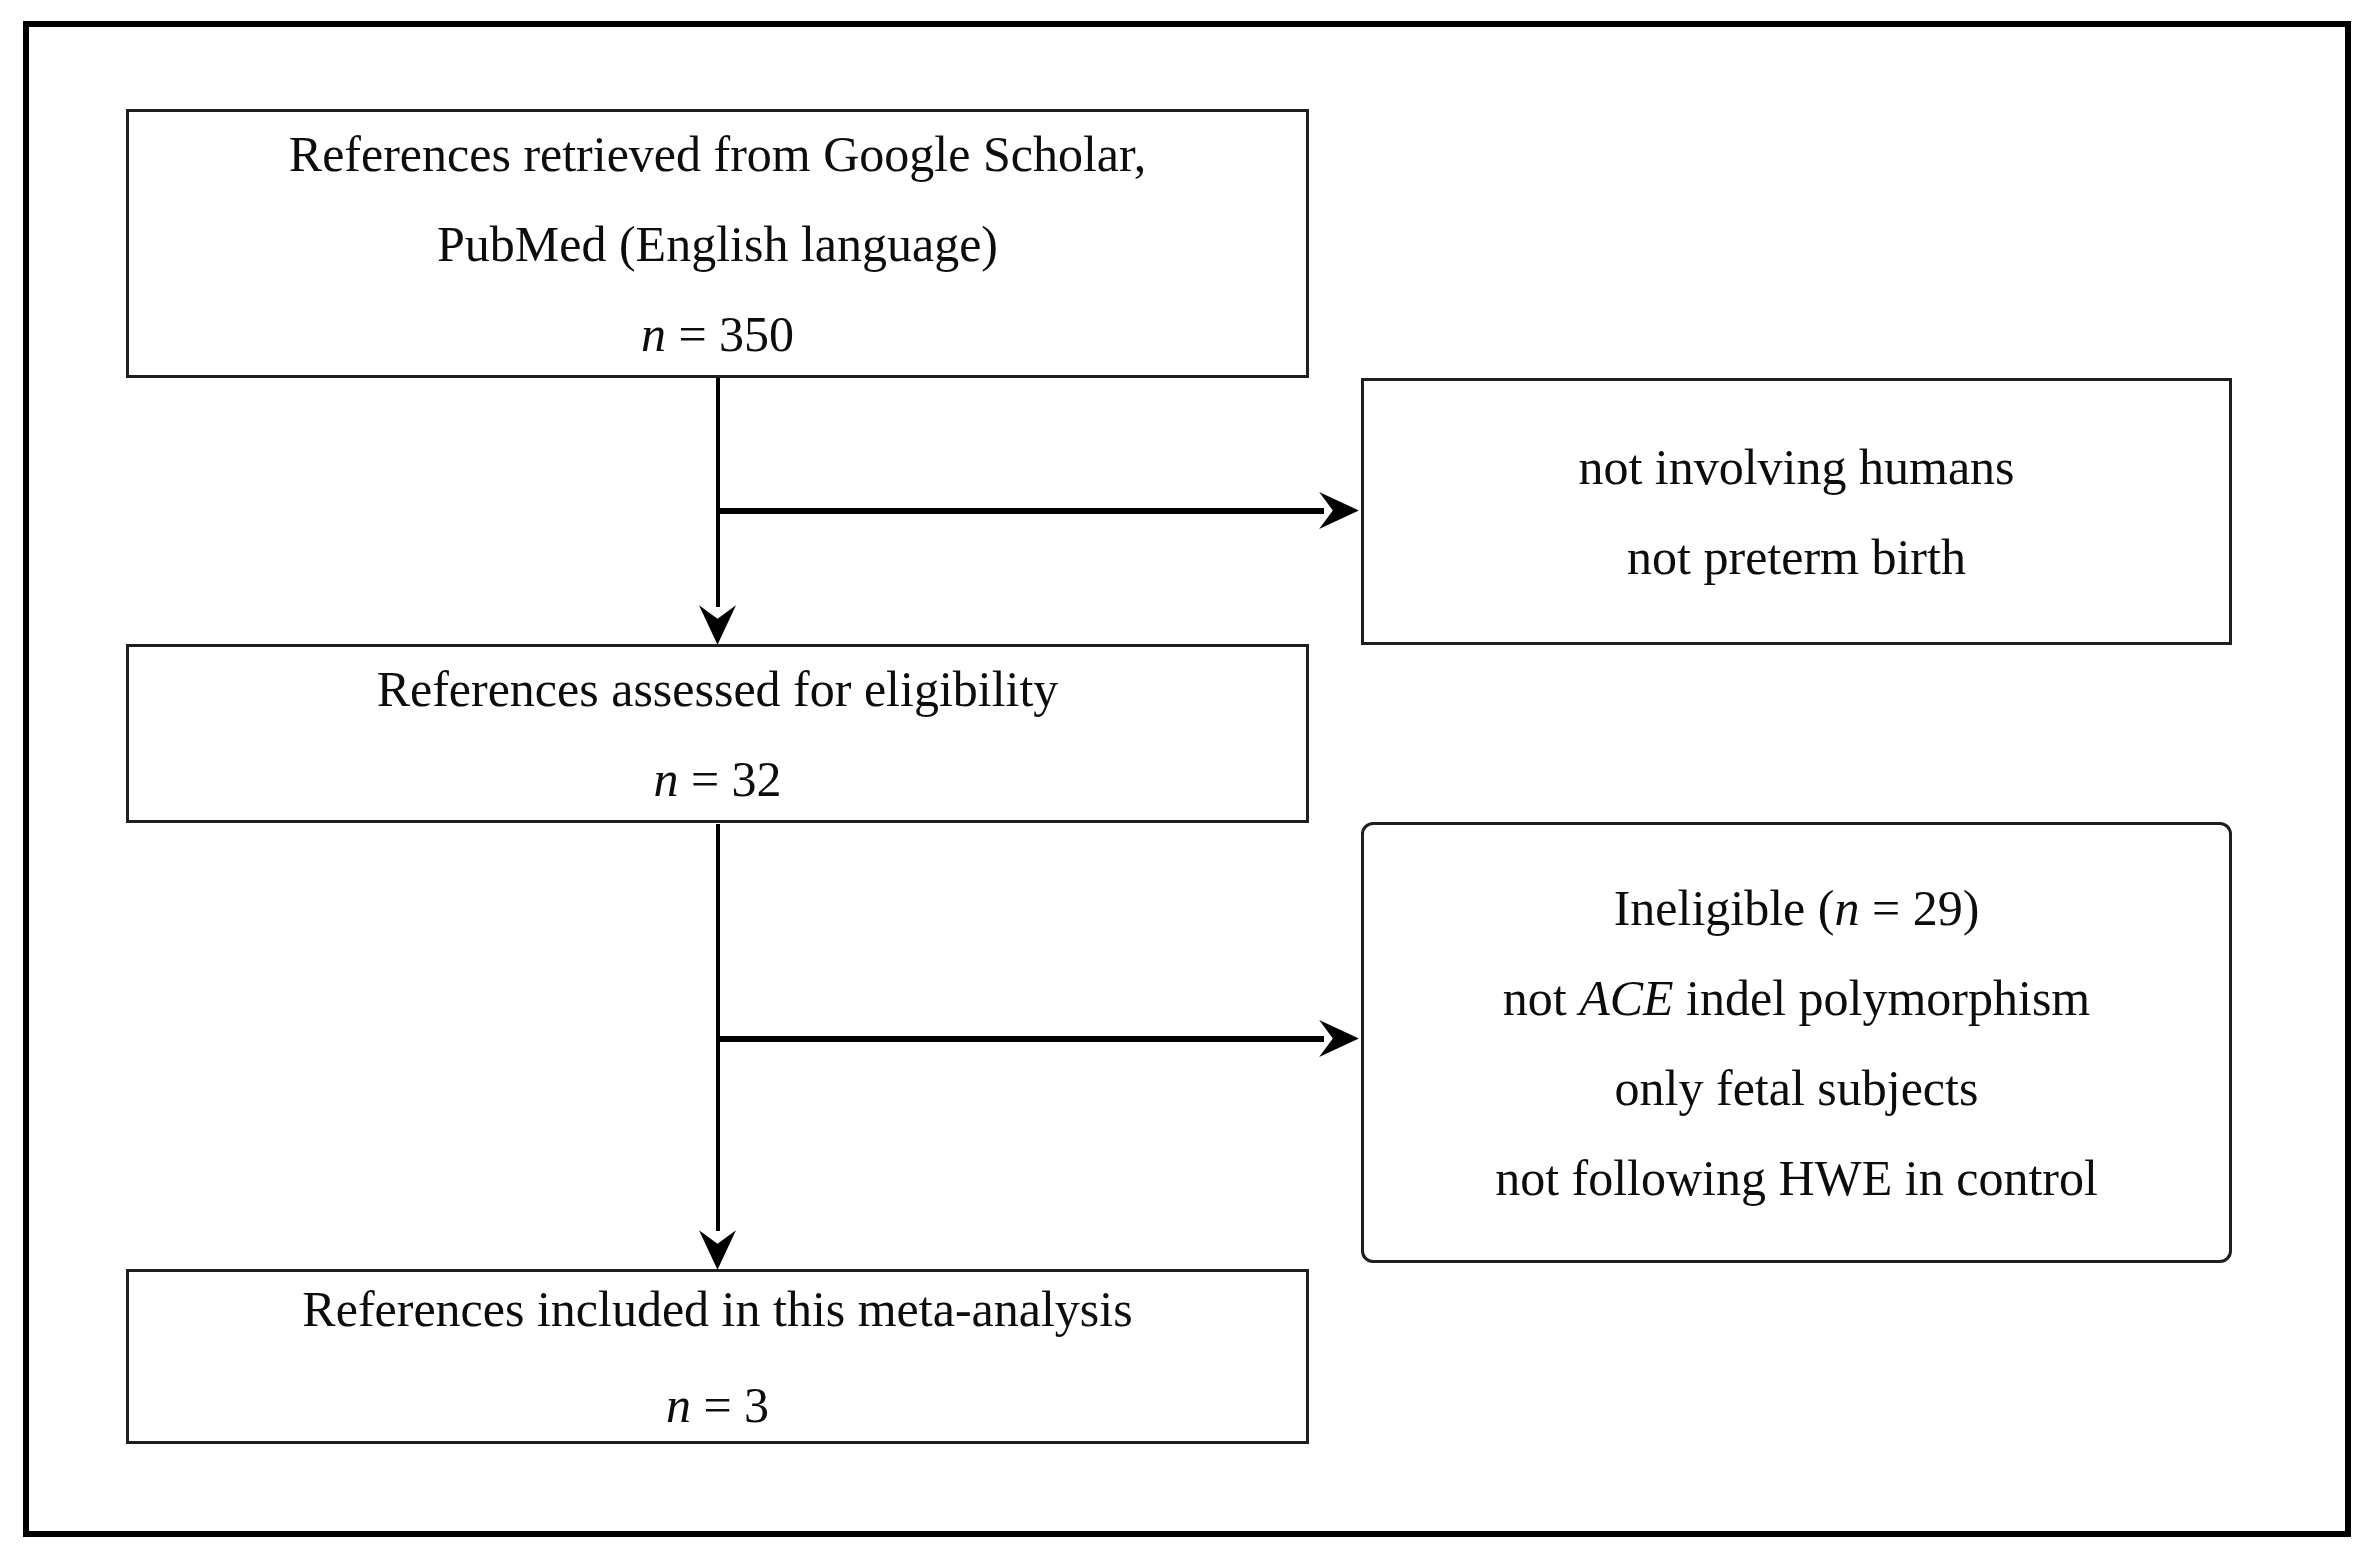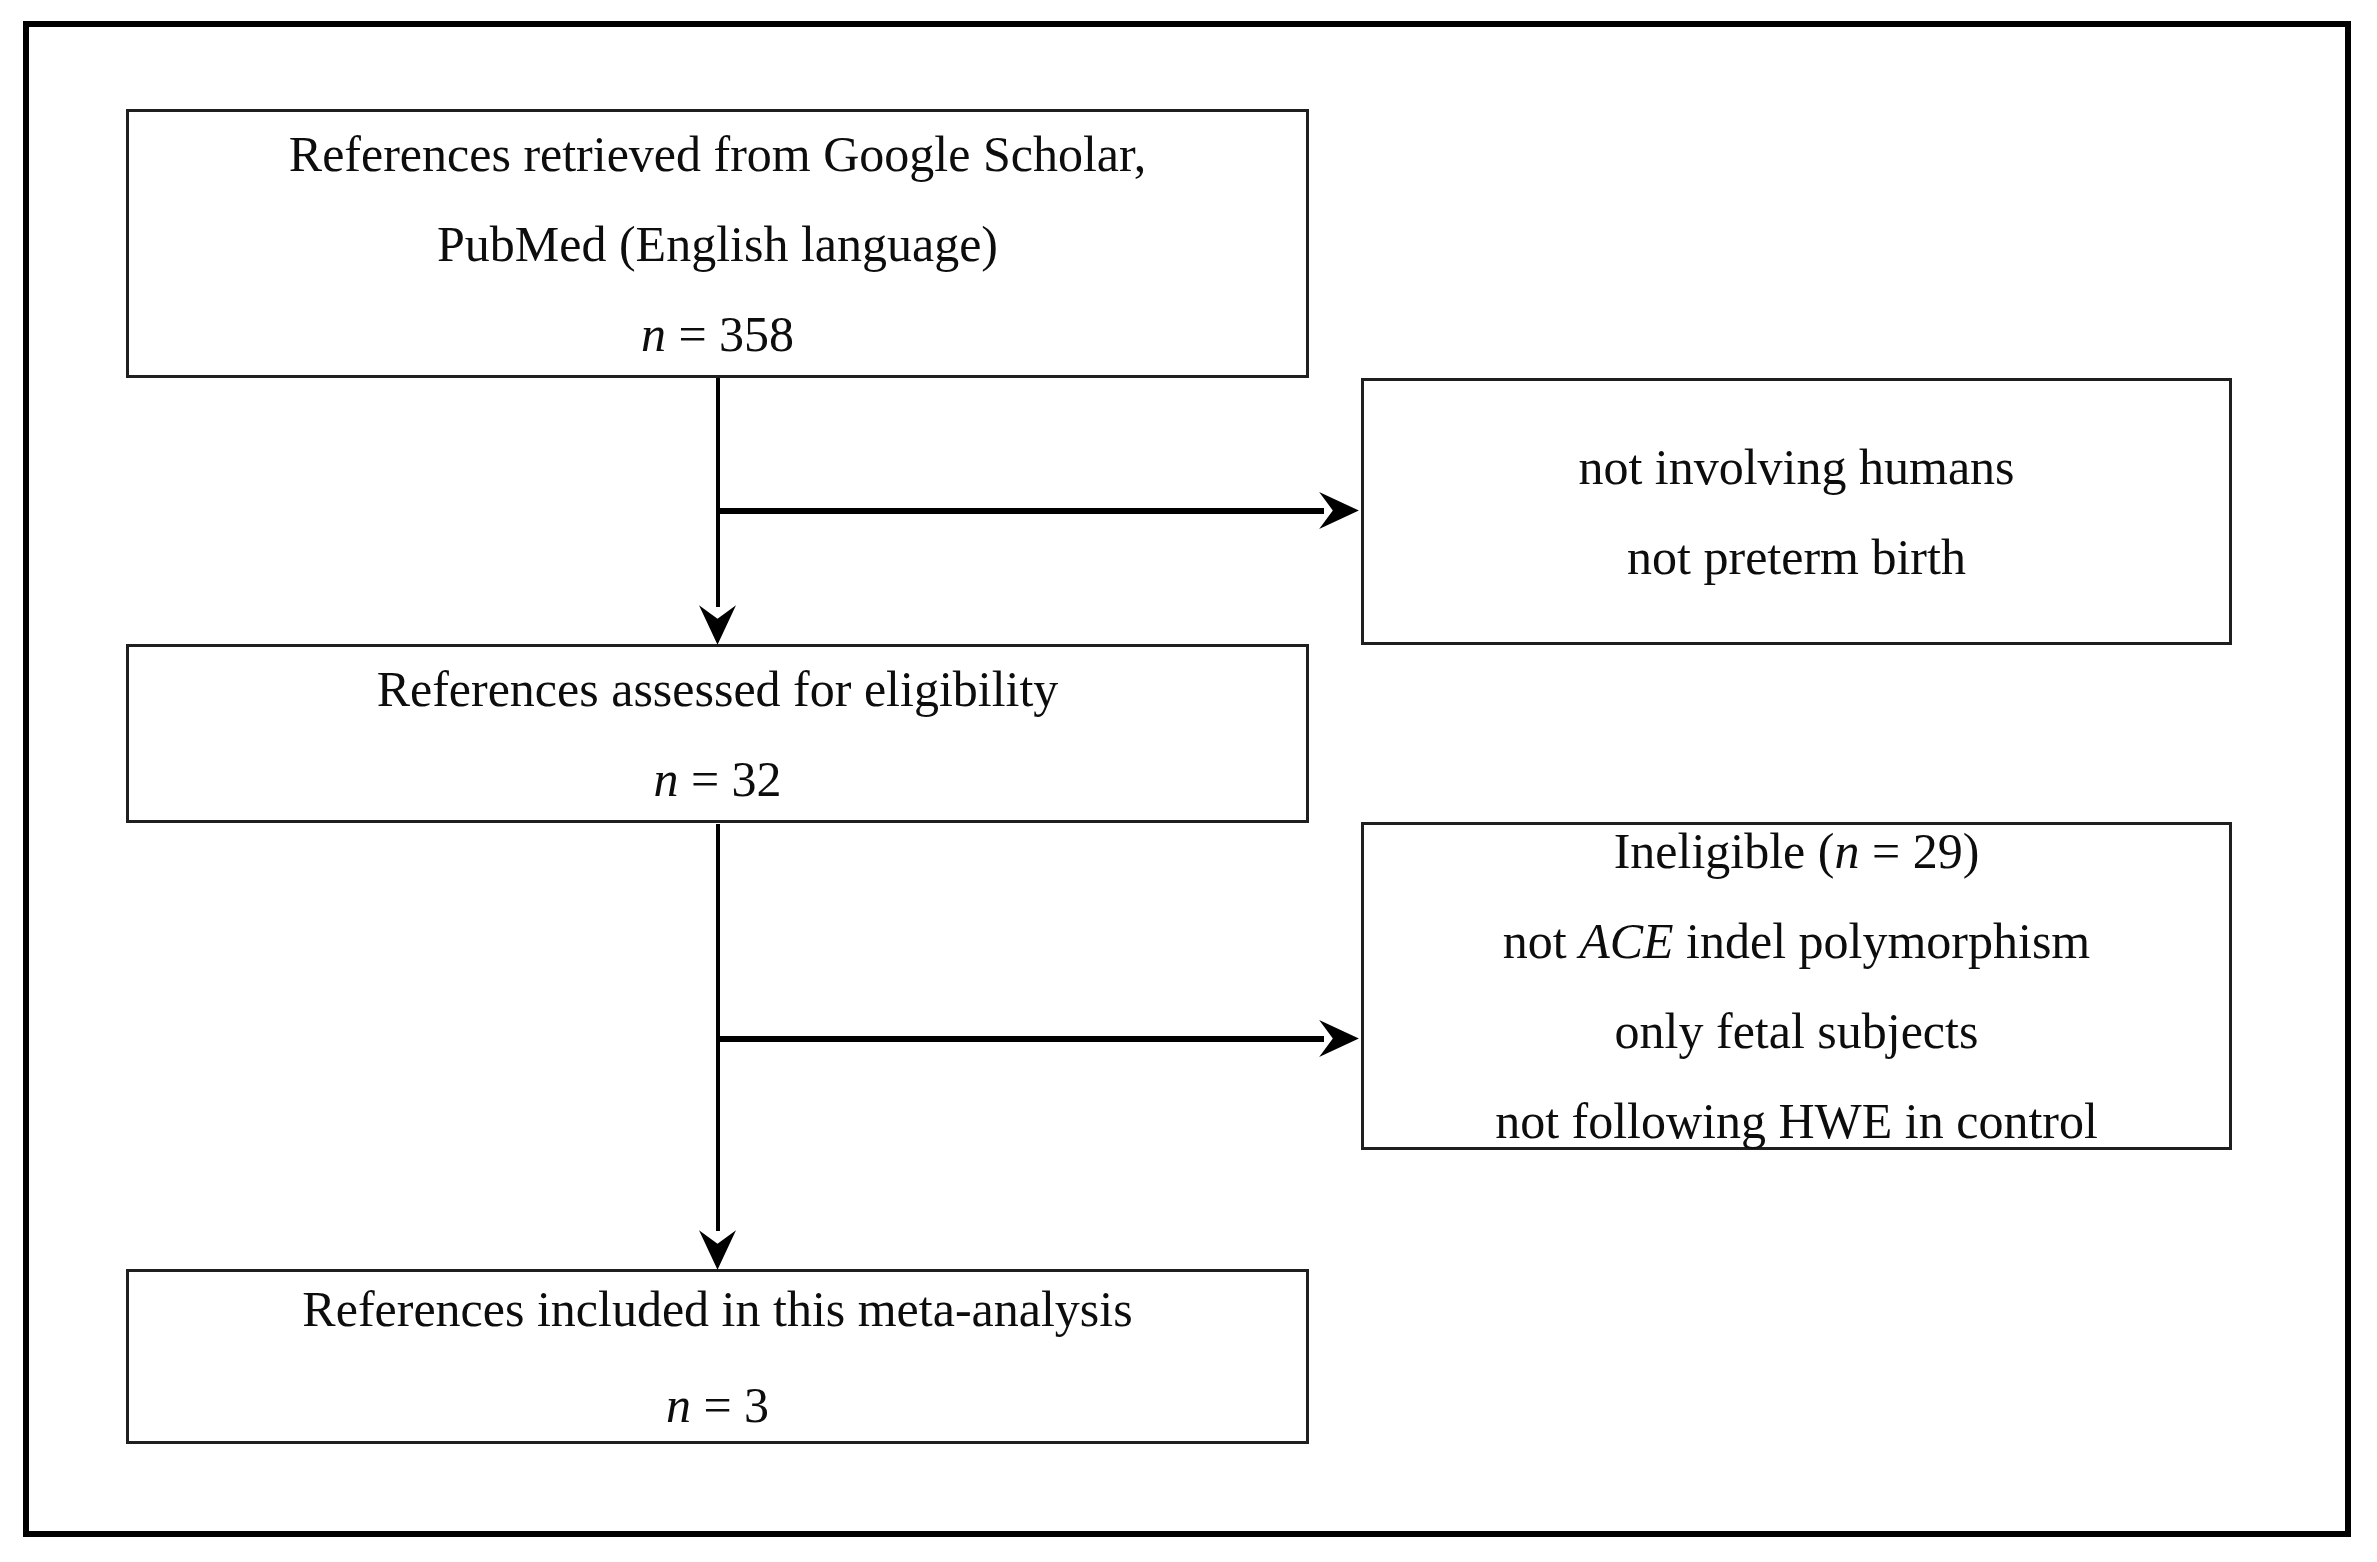--- a/index.html
+++ b/index.html
@@ -41,21 +41,21 @@
     font-size:50px;
     line-height:90px;
     color:var(--text);
   }
   .flow-box .line{display:block;white-space:nowrap;}
   .it{font-style:italic;}
   .box-retrieved{left:126px;top:109px;width:1183px;height:269px;}
   .box-assessed{left:126px;top:644px;width:1183px;height:179px;text-align:center;}
   .box-included{left:126px;top:1269px;width:1183px;height:175px;gap:6px;}
   .box-ineligible-1{left:1361px;top:378px;width:871px;height:267px;}
-  .box-ineligible-2{left:1361px;top:822px;width:871px;height:328px;}
+  .box-ineligible-2{left:1361px;top:822px;width:871px;height:441px;border-radius:12px;}
   .vline{position:absolute;width:4.2px;background:var(--arrow);}
   .vline-1{left:716px;top:378px;height:229px;}
   .vline-2{left:716px;top:824px;height:407px;}
   .hline{position:absolute;height:6.2px;background:var(--arrow);}
   .hline-1{left:718px;top:508px;width:606px;}
   .hline-2{left:718px;top:1036px;width:606px;}
   .arrowhead{position:absolute;display:block;}
   .arrowhead svg{display:block;}
   .head-down-1{left:699px;top:605px;}
   .head-down-2{left:699px;top:1230px;}
@@ -65,21 +65,21 @@
 </head>
 <body>
 
 <div class="canvas">
 
   <div class="outer-frame"></div>
 
   <div class="flow-box box-retrieved">
     <span class="line">References retrieved from Google Scholar,</span>
     <span class="line">PubMed (English language)</span>
-    <span class="line"><span class="it">n</span><span> = 358</span></span>
+    <span class="line"><span class="it">n</span><span> = 350</span></span>
   </div>
 
   <div class="flow-box box-ineligible-1">
     <span class="line">not involving humans</span>
     <span class="line">not preterm birth</span>
   </div>
 
   <div class="flow-box box-assessed">
     <span class="line">References assessed for eligibility</span>
     <span class="line"><span class="it">n</span><span> = 32</span></span>

